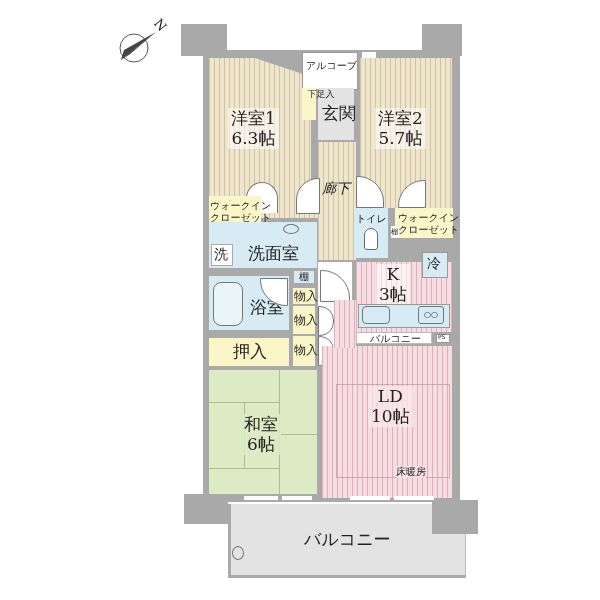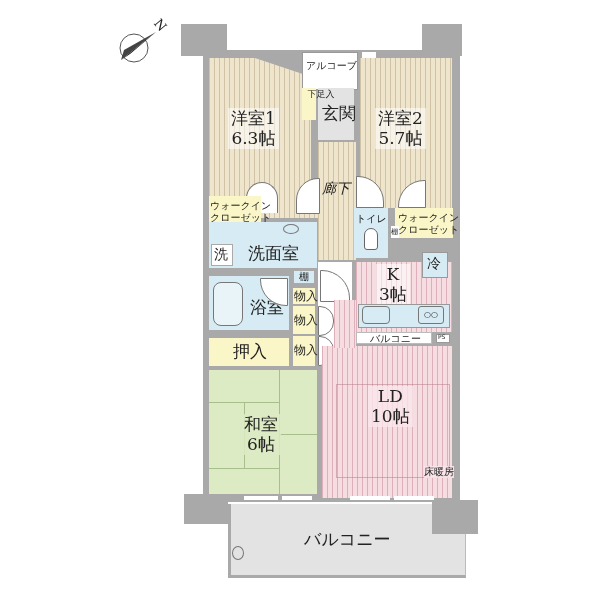--- a/index.html
+++ b/index.html
@@ -132,21 +132,21 @@
 <div class="door" style="left:318px;top:306px;width:14px;height:28px;border-radius:0 14px 14px 0;"></div>
 <div class="door" style="left:318px;top:336px;width:14px;height:28px;border-radius:0 14px 14px 0;"></div>
 
 <div class="abs pink" style="left:322px;top:346px;width:130px;height:152px;"></div>
 <div class="abs pink" style="left:334px;top:300px;width:22px;height:48px;"></div>
 <div class="label big labbg" style="left:368px;top:386px;background:rgba(250,230,235,.8);">
   <div>LD</div>
   <div>10帖</div>
 </div>
 <div class="abs" style="left:336px;top:384px;width:114px;height:94px;border:1px solid rgba(180,120,130,.5);"></div>
-<span class="label tiny" style="left:424px;top:466px;background:rgba(250,230,235,.9);">床暖房</span>
+<span class="label tiny" style="left:396px;top:466px;background:rgba(250,230,235,.9);">床暖房</span>
 
 <div class="abs tatami" style="left:209px;top:370px;width:108px;height:124px;"></div>
 <div class="tline" style="left:279px;top:370px;width:1px;height:124px;"></div>
 <div class="tline" style="left:209px;top:402px;width:70px;height:1px;"></div>
 <div class="tline" style="left:279px;top:434px;width:38px;height:1px;"></div>
 <div class="tline" style="left:209px;top:468px;width:70px;height:1px;"></div>
 <div class="tline" style="left:244px;top:402px;width:1px;height:66px;"></div>
 <div class="label big labbg" style="left:241px;top:414px;background:rgba(220,235,195,.85);">
   <div>和室</div>
   <div>6帖</div>

